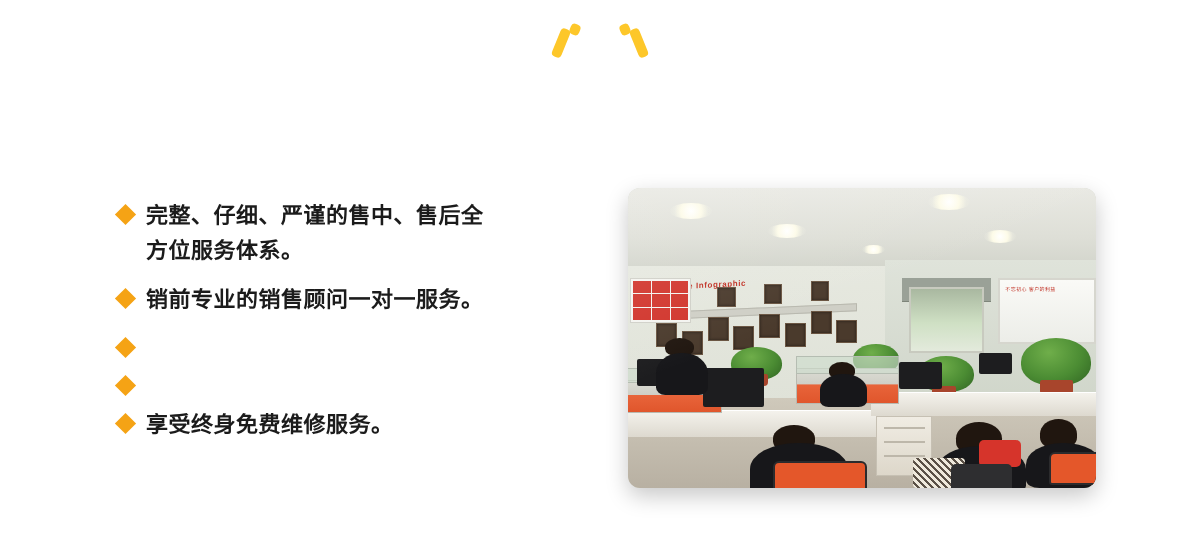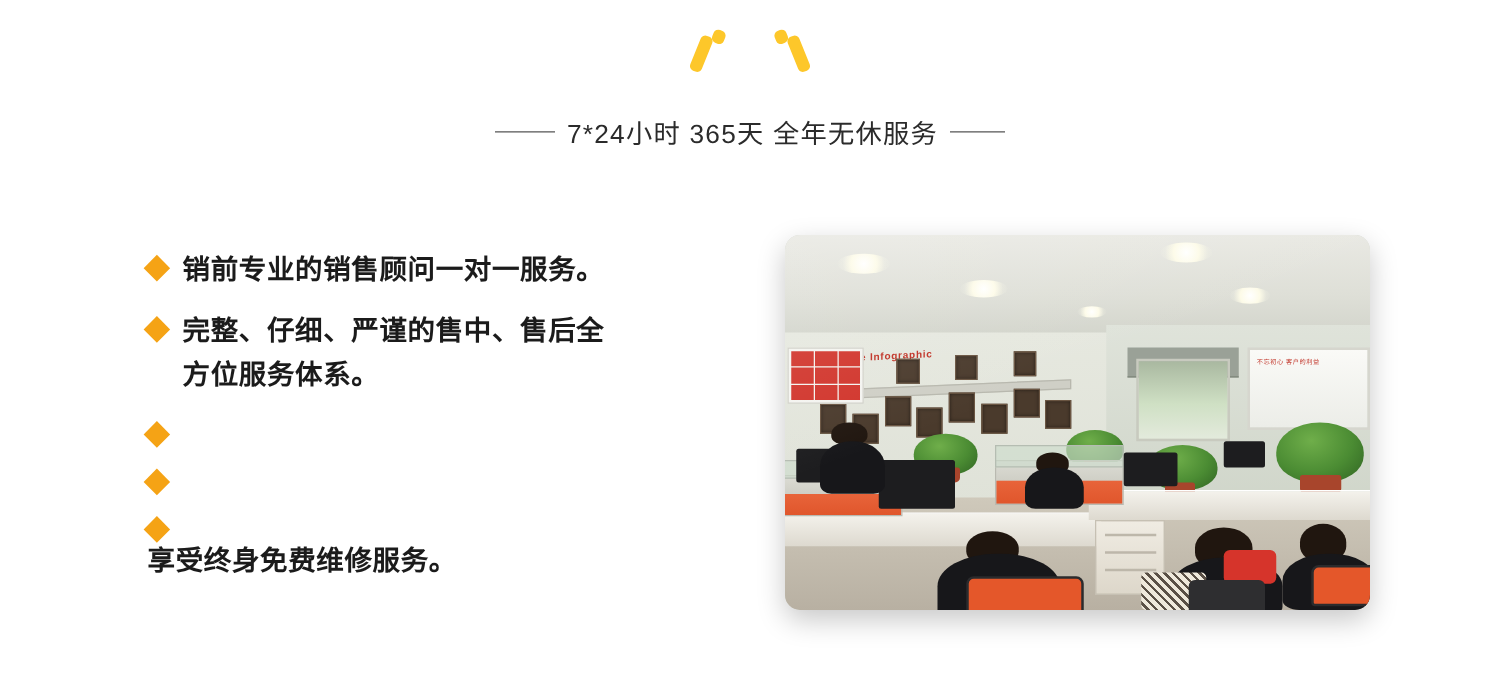--- a/index.html
+++ b/index.html
@@ -112,21 +112,21 @@
     left:118px;
     top:58px;
     width:500px;
   }
 
   .bullet {
     display:flex;
     align-items:flex-start;
     margin-bottom:14px;
   }
-  .bullet:last-child { margin-bottom:0;flex-direction:column; }
+  .bullet:last-child { margin-bottom:0; }
 
   .diamond {
     flex:0 0 auto;
     width:15px;
     height:15px;
     background:#F5A315;
     transform:rotate(45deg);
     margin-top:9px;
     margin-right:13px;
   }
@@ -342,43 +342,38 @@
         <i class="dot"></i>
       </span>
 
 
       <span class="deco deco-right">
         <i class="bar"></i>
         <i class="dot"></i>
       </span>
     </div>
 
-    <div class="subtitle-row">
-      <span class="sub-dash left"></span>
-      <span class="subtitle-text">7*24小时 365天 全年无休服务</span>
-      <span class="sub-dash right"></span>
-    </div>
   </div>
 
   <div class="body-area">
 
     <ul class="bullets">
-
-      <li class="bullet">
-        <span class="diamond"></span>
-        <span class="bullet-text">
-          <span class="wrap-line">销前专业的销售顾问一对一服务。</span>
-        </span>
-      </li>
 
       <li class="bullet">
         <span class="diamond"></span>
         <span class="bullet-text">
           <span class="wrap-line">完整、仔细、严谨的售中、售后全</span>
           <span class="wrap-line">方位服务体系。</span>
+        </span>
+      </li>
+
+      <li class="bullet">
+        <span class="diamond"></span>
+        <span class="bullet-text">
+          <span class="wrap-line">销前专业的销售顾问一对一服务。</span>
         </span>
       </li>
 
       <li class="bullet">
         <span class="diamond"></span>
       </li>
 
       <li class="bullet">
         <span class="diamond"></span>
       </li>

